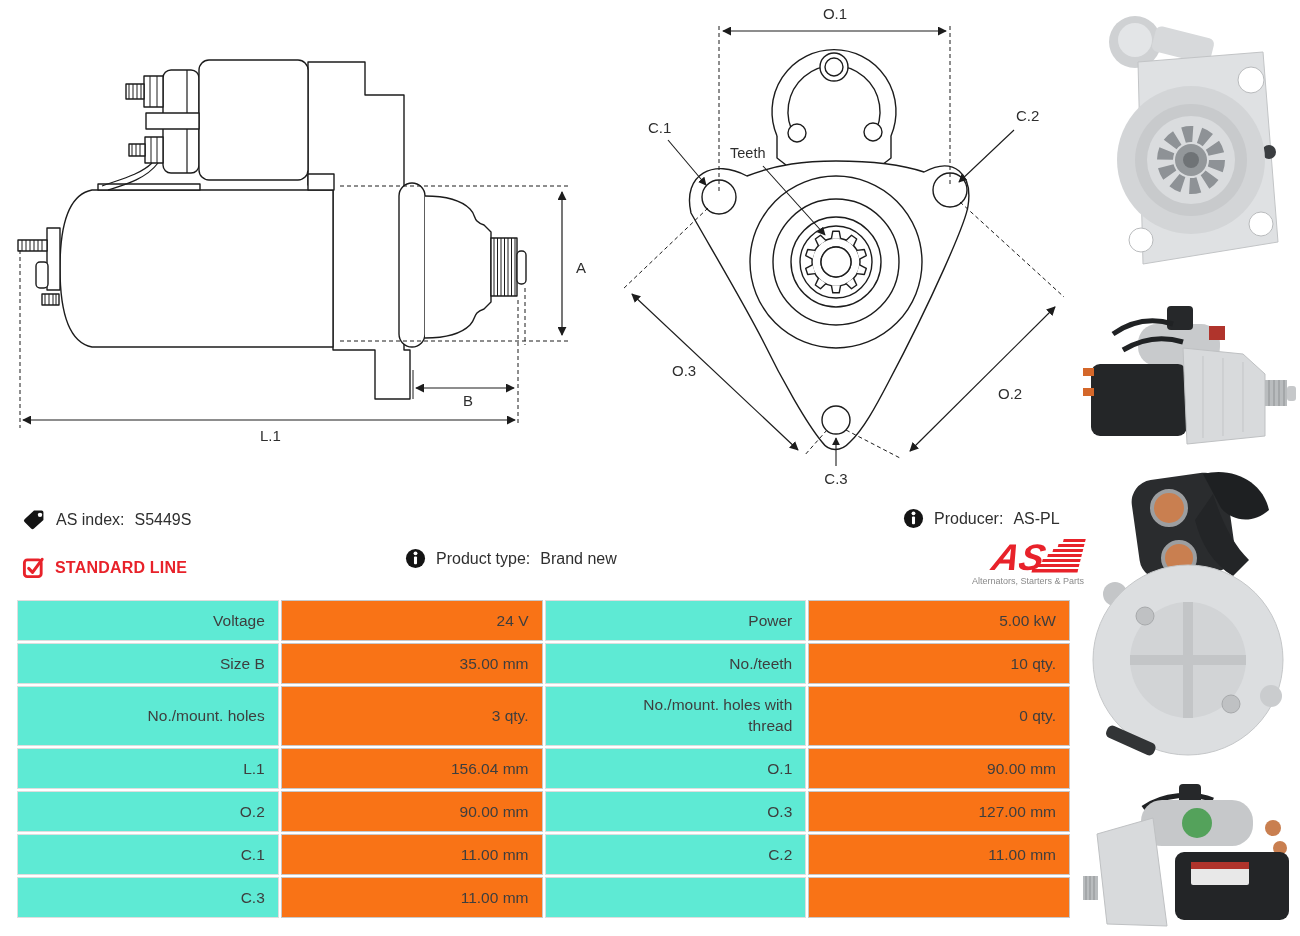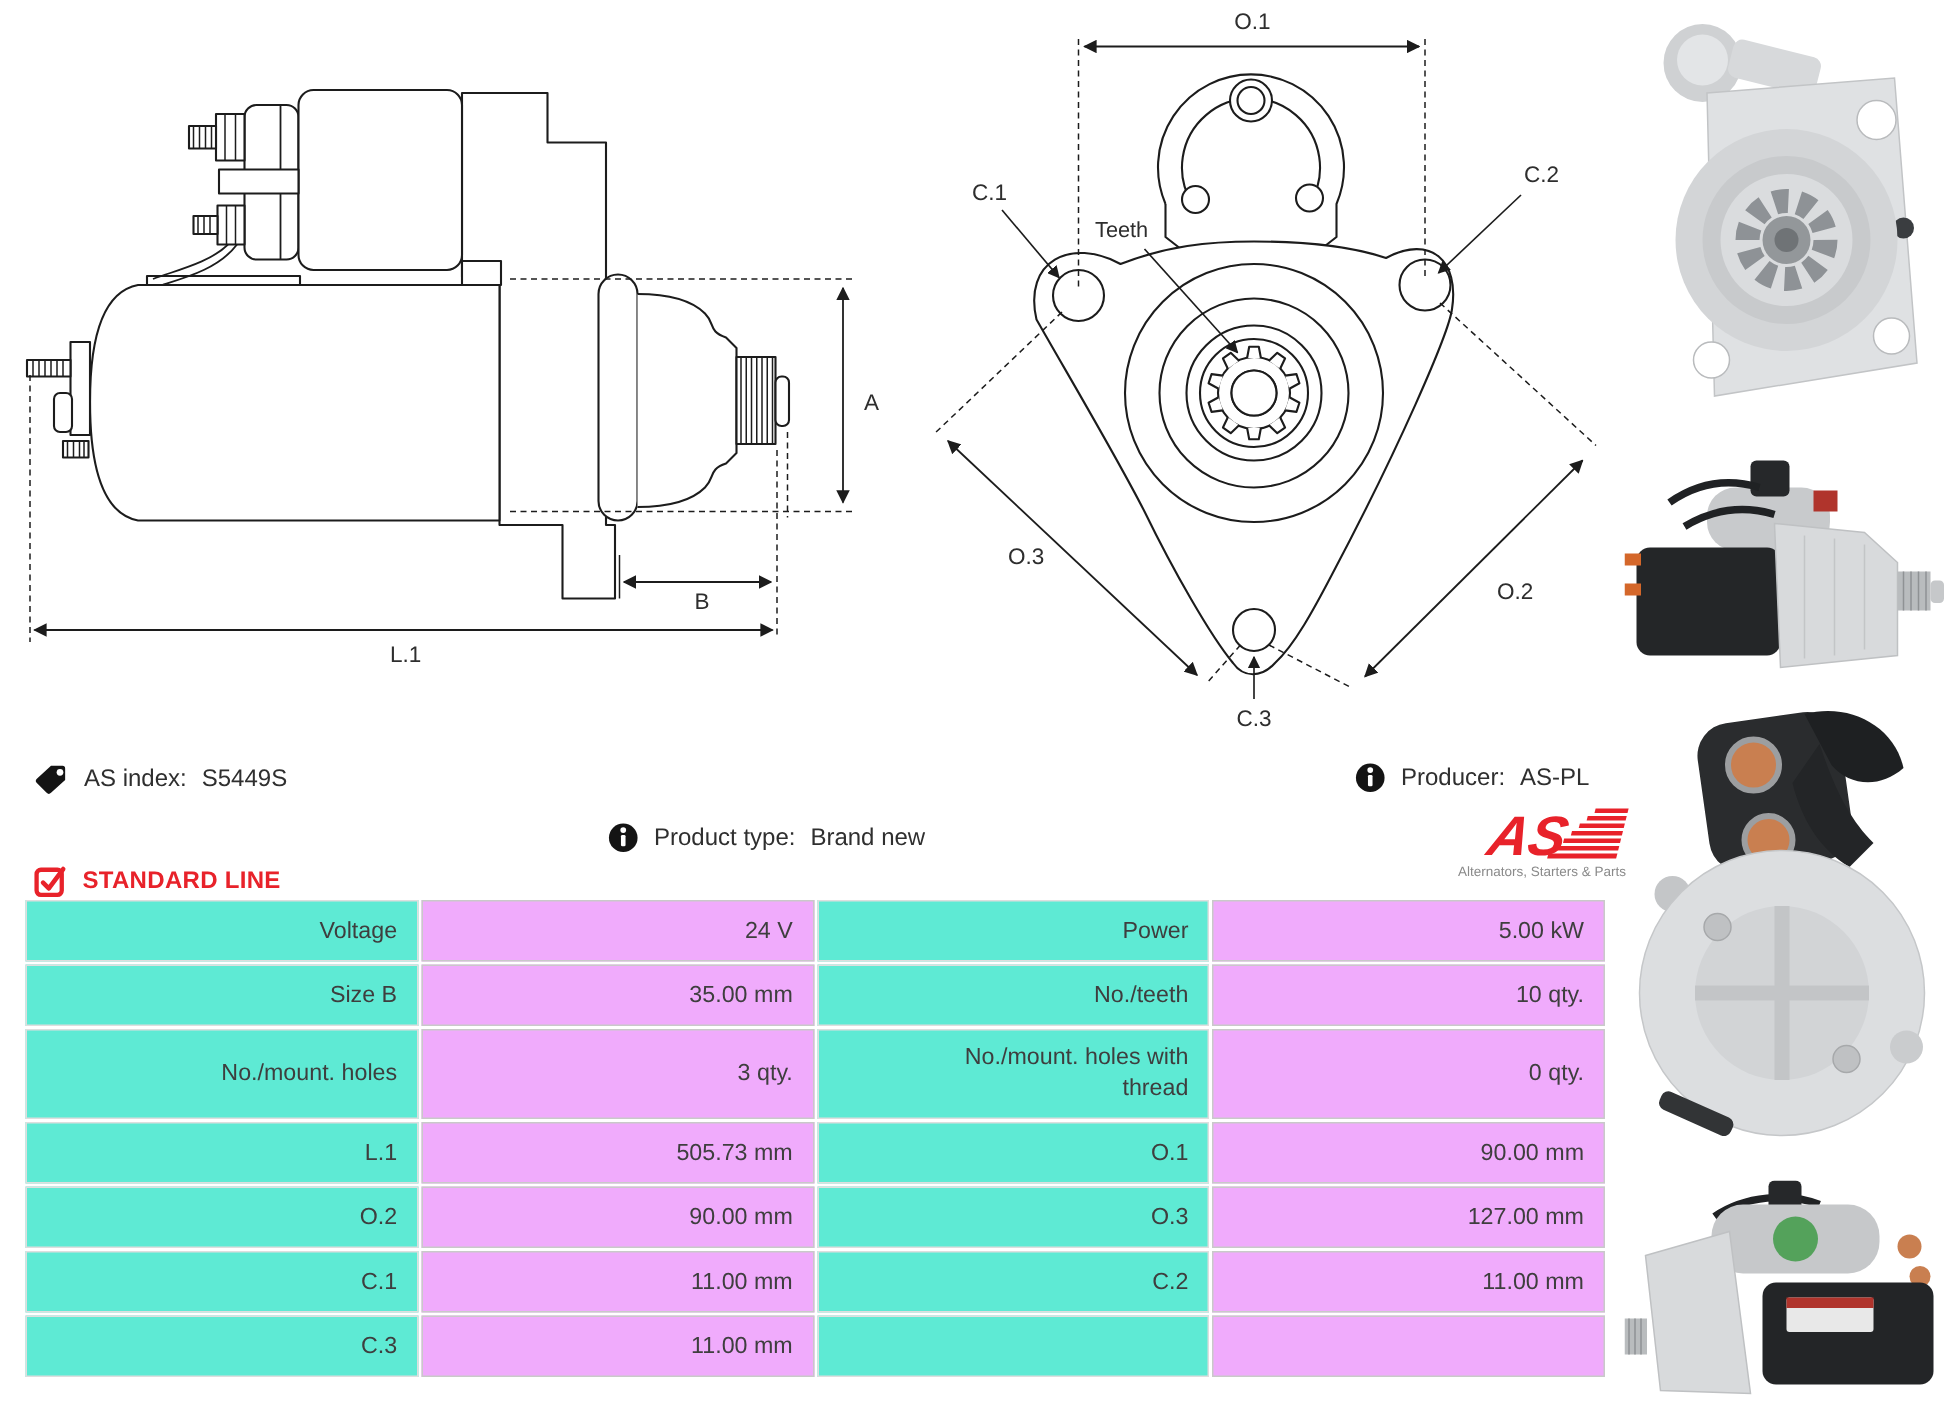--- a/index.html
+++ b/index.html
@@ -10,21 +10,21 @@
 
   
   .info-item{position:absolute;display:flex;align-items:center;gap:10px;font-size:16px;color:#2f2f2f;white-space:nowrap;justify-content:space-between;}
   .info-item .b{font-weight:normal;}
   .std-line{color:#e8222a;font-weight:bold;letter-spacing:.2px;}
 
   
   table.spec{position:absolute;left:15px;top:598px;width:1057px;border-collapse:separate;border-spacing:2px;}
   table.spec td{height:35px;font-size:15.5px;color:#3e3e3e;text-align:right;vertical-align:middle;padding:2px 13px 2px 4px;}
   td.lbl{background:#5eead4;border:1px solid #dedede;}
-  td.val{background:#f0abfc;border:1px solid #c9c9c9;}
+  td.val{background:#f97316;border:1px solid #c9c9c9;}
   tr.tall td{height:54px;}
   tr.tall td.wrapcell span{display:inline-block;max-width:172px;line-height:1.35;}
 </style>
 </head>
 <body>
 
 <div class="page">
 
   <svg width="0" height="0" style="position:absolute">
     <defs>
@@ -244,21 +244,21 @@
 
   <div class="info-item" style="left:22px;top:508px">
     <svg width="24" height="24" viewBox="0 0 28 28">
       <path d="M3,13 L14,3 H23 a2,2 0 0 1 2,2 V14 L14,24 a2.4,2.4 0 0 1 -3.4,0 L3,16.4 a2.4,2.4 0 0 1 0,-3.4 Z" fill="#141414"></path>
       <circle cx="21" cy="8" r="2.6" fill="#fff"></circle>
     </svg>
     <span>AS index:</span>
     <span class="b">S5449S</span>
   </div>
 
-  <div class="info-item" style="left:22px;top:576px">
+  <div class="info-item" style="left:22px;top:556px">
     <svg width="23" height="23" viewBox="0 0 24 24">
       <rect x="2.5" y="4" width="17.5" height="17.5" rx="3" fill="none" stroke="#e8222a" stroke-width="3"></rect>
       <path d="M7,13 L11,17 L21,3.5" fill="none" stroke="#e8222a" stroke-width="3.2" stroke-linecap="round" stroke-linejoin="round"></path>
     </svg>
     <span class="std-line">STANDARD LINE</span>
   </div>
 
 
   <div class="info-item" style="left:405px;top:548px">
     <svg width="21" height="21" viewBox="0 0 22 22">
@@ -317,21 +317,21 @@
         <td class="val">10 qty.</td>
       </tr>
       <tr class="tall">
         <td class="lbl">No./mount. holes</td>
         <td class="val">3 qty.</td>
         <td class="lbl wrapcell"><span>No./mount. holes with thread</span></td>
         <td class="val">0 qty.</td>
       </tr>
       <tr>
         <td class="lbl">L.1</td>
-        <td class="val">505.73 mm</td>
+        <td class="val">156.04 mm</td>
         <td class="lbl">O.1</td>
         <td class="val">90.00 mm</td>
       </tr>
       <tr>
         <td class="lbl">O.2</td>
         <td class="val">90.00 mm</td>
         <td class="lbl">O.3</td>
         <td class="val">127.00 mm</td>
       </tr>
       <tr>

